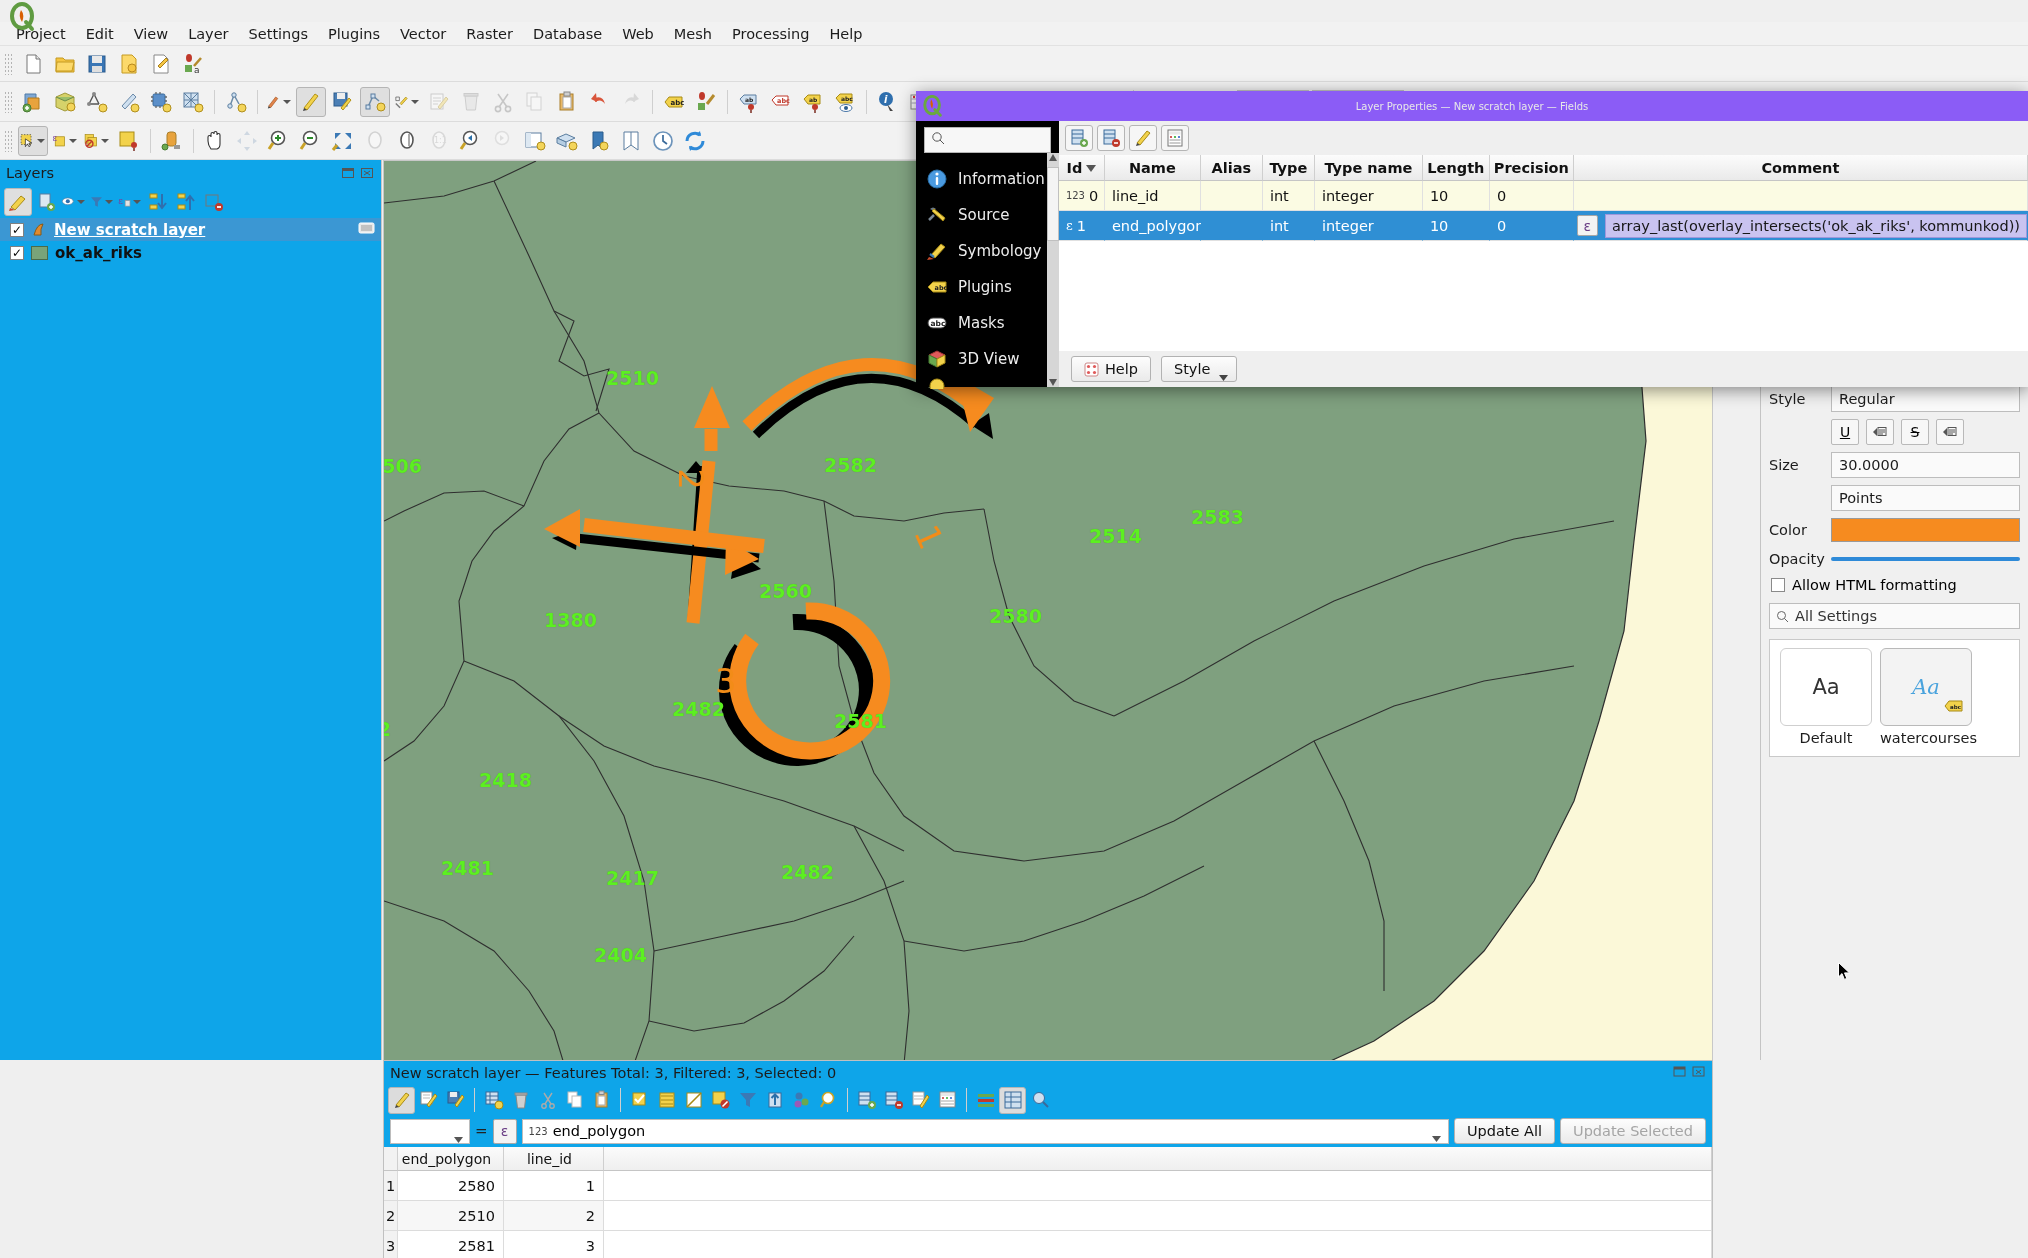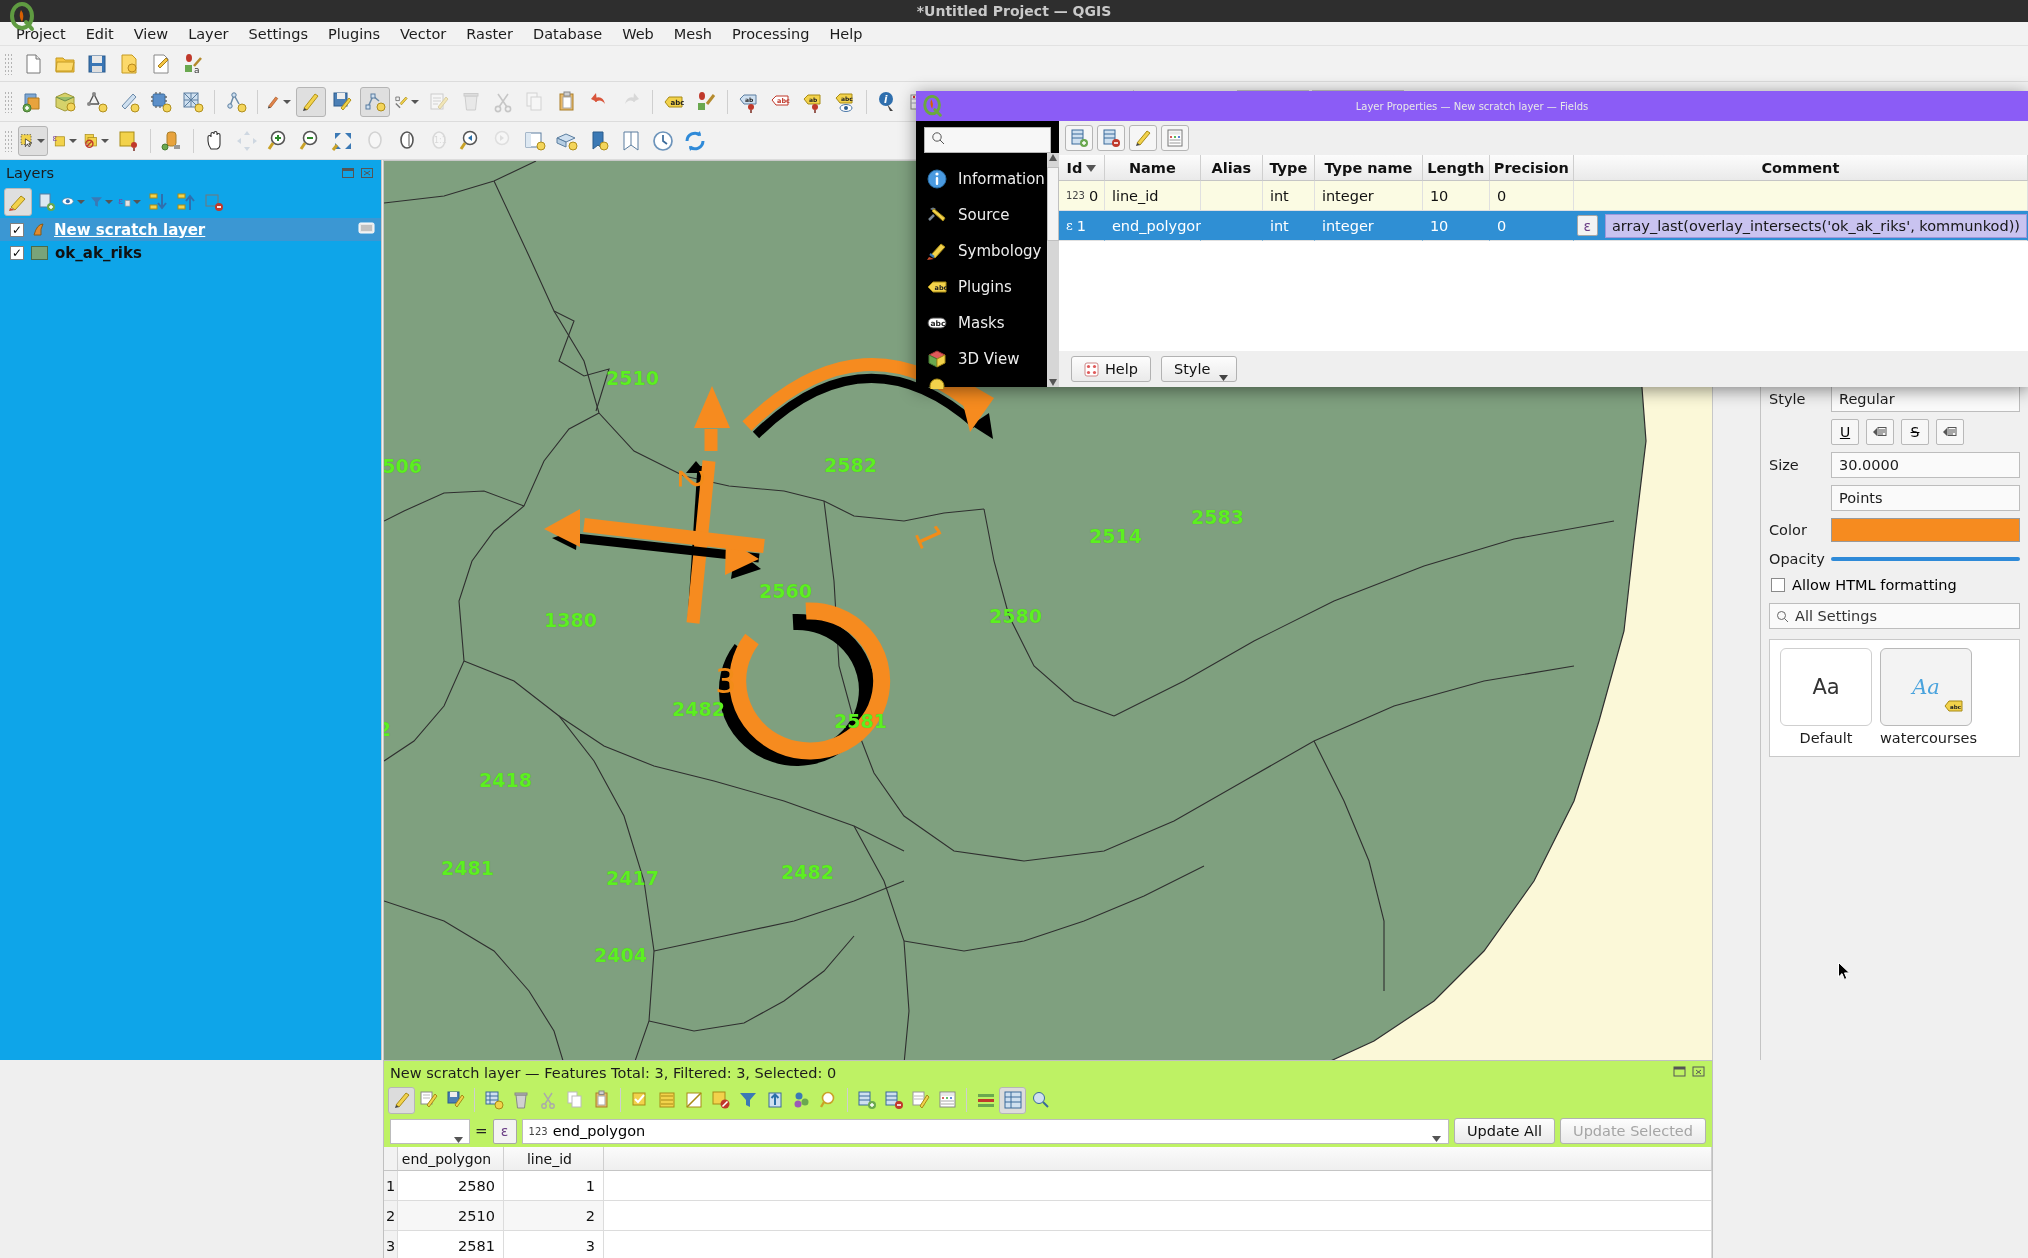--- a/index.html
+++ b/index.html
@@ -213,21 +213,21 @@
   .btn {
     height: 26px; border: 1px solid #b2b2b2; background: linear-gradient(#fdfdfd,#eaeaea);
     border-radius: 3px; display: flex; align-items: center; padding: 0 12px; font-size: 14.5px; color: #111;
   }
   .btn.split { padding-right: 26px; position: relative; }
   .btn.split .ar { position: absolute; right: 8px; top: 11px; }
 
   
   .attrtable {
     position: absolute; top: 1060px; left: 383px; width: 1330px; height: 198px;
-    background: #bef264; border: 1px solid #c0c0c0; border-bottom: none;
+    background: #0ea5e9; border: 1px solid #c0c0c0; border-bottom: none;
   }
   .at-title { height: 24px; display:flex; align-items:center; padding-left: 6px; font-size: 14.5px; color:#1c1c1c; }
   .at-title .t { flex: 1; }
   .at-toolbar { height: 30px; display:flex; align-items:center; padding-left: 4px; }
   .atb { width:27px; height:27px; display:flex; align-items:center; justify-content:center;
     border:1px solid transparent; border-radius:3px; }
   .atb.on { background:#dcdcdc; border-color:#b6b6b6; }
   .at-exprrow { height: 32px; display:flex; align-items:center; padding: 0 6px; gap: 5px; }
   .at-fieldcombo { width: 80px; height: 25px; border: 1px solid #bcbcbc; background:#fff; position:relative; }
   .at-fieldcombo .ar { position:absolute; right:6px; top:9px; }
@@ -254,23 +254,20 @@
   .rstrip { position:absolute; top:1060px; left:1713px; width: 47px; height: 198px; background:#f0f0f0; }
   .vsep { position:absolute; top:160px; left:1713px; width:47px; height:900px; background:#f0f0f0; }
 
   .cursor { position:absolute; width: 13px; height: 19px; pointer-events:none; }
 </style>
 </head>
 <body>
 
 <div id="app">
 
-  <div class="titlebar">
-    <span>*Untitled Project — QGIS</span>
-  </div>
 
   <div class="menubar">
     <div class="menuitem">Project</div>
     <div class="menuitem">Edit</div>
     <div class="menuitem">View</div>
     <div class="menuitem">Layer</div>
     <div class="menuitem">Settings</div>
     <div class="menuitem">Plugins</div>
     <div class="menuitem">Vector</div>
     <div class="menuitem">Raster</div>

